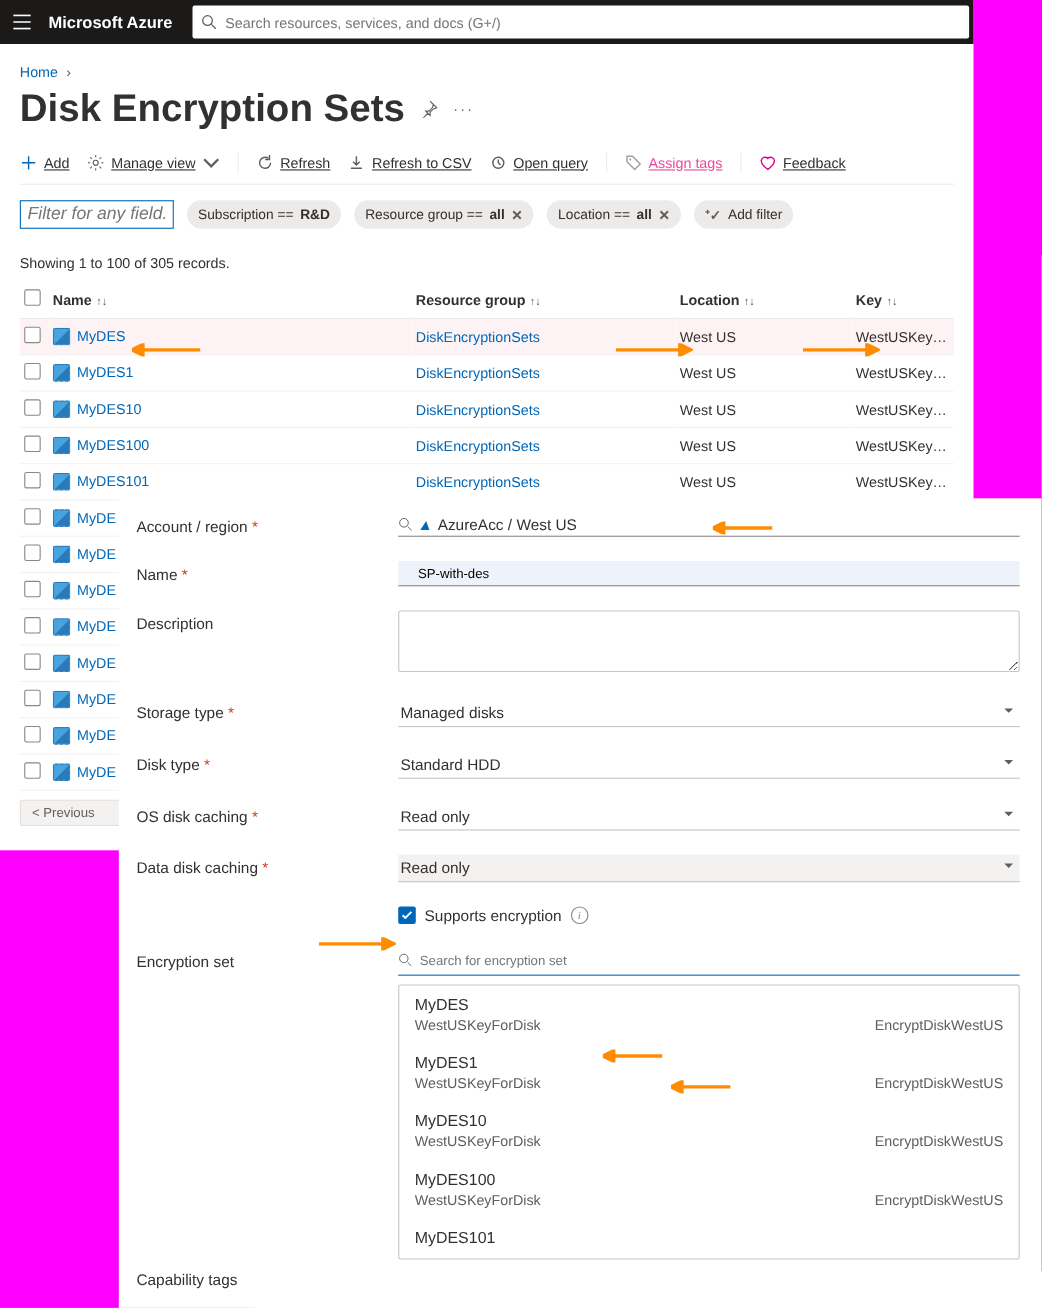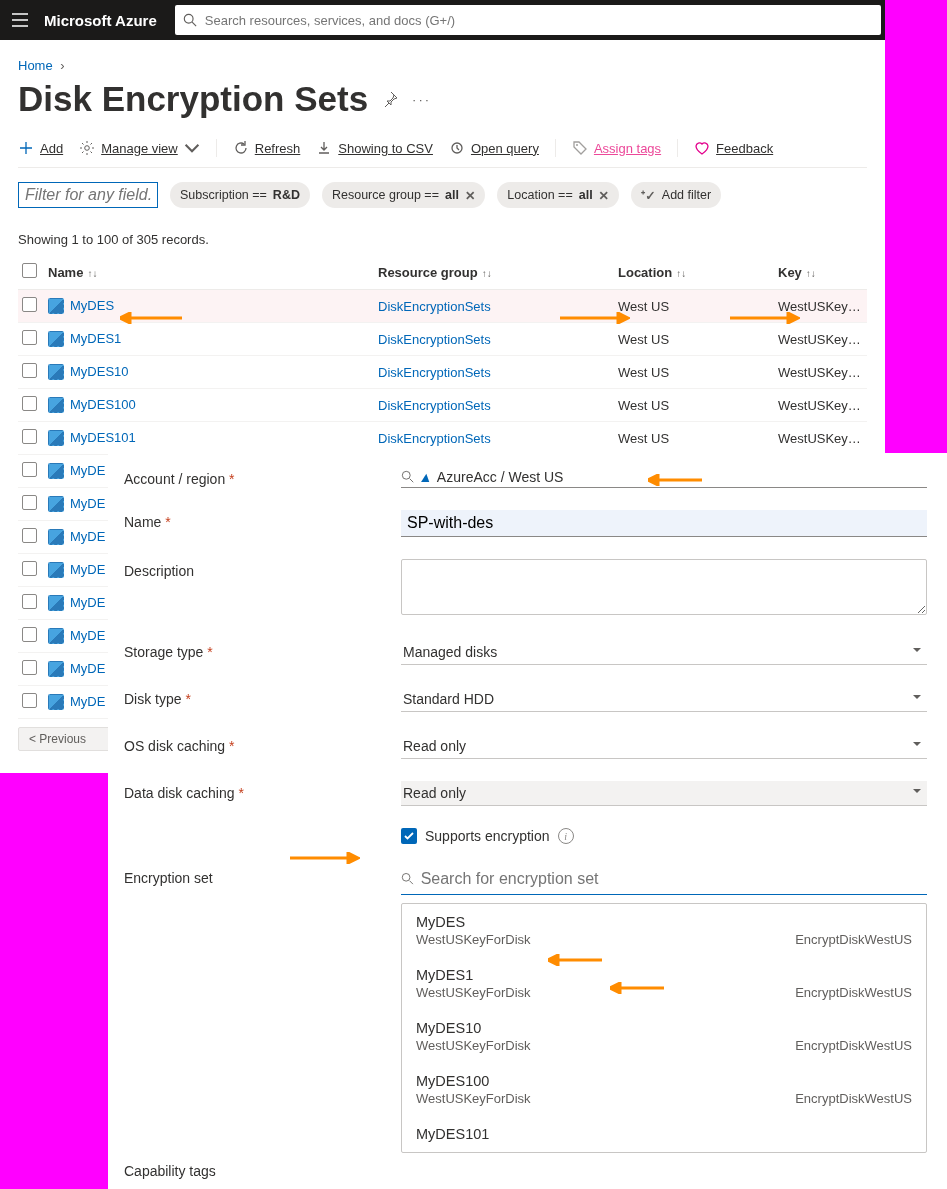--- a/index.html
+++ b/index.html
@@ -39,25 +39,25 @@
   td { padding:7px 4px; border-bottom:1px solid #f3f2f1; font-size:13px; vertical-align:middle; }
   tr.sel td { background:#fdf3f4; }
   .ck { width:15px; height:15px; border:1px solid #8a8886; border-radius:2px; background:#fff; display:inline-block; }
   .link { color:#0067b8; }
   .desIcon { width:16px; height:16px; display:inline-block; vertical-align:middle; margin-right:6px;
     background: linear-gradient(135deg,#47a4e0 50%, #2a7ab9 50%); border:1px dashed #2a7ab9; border-radius:2px; }
   .prev { margin-top:8px; display:inline-block; background:#f3f2f1; border:1px solid #e1dfdd; border-radius:2px; padding:4px 10px; color:#605e5c; font-size:12px; }
   .arrow {  stroke:#ff8c00; stroke-width:3; fill:#ff8c00; }
   
   .panel { position:absolute; left:108px; top:453px; width:839px; height:736px; background:#fff; padding:14px 20px 0 16px; overflow:hidden; }
-  .frow { display:flex; align-items:flex-start; margin-bottom:22px;gap:39px; }
+  .frow { display:flex; align-items:flex-start; margin-bottom:22px; }
   .flabel { width:238px; font-size:14px; color:#323130; padding-top:4px; }
   .req::after { content:" *"; color:#c43e1c; }
   .fcontrol { flex:1; position:relative; }
-  .under { border:0; border-bottom:1px solid #8a8886; width:100%; padding:4px 6px; font-size:16px; outline:none; background:transparent; }
+  .under { border:0; border-bottom:1px solid #8a8886; width:100%; padding:4px 18px; font-size:12px; outline:none; background:transparent; }
   .under.blue { border-bottom:1.5px solid #0067b8; }
   .underSel { border:0; border-bottom:1px solid #c8c6c4; width:100%; padding:4px 2px; font-size:14px; background:transparent; appearance:none; color:#323130; }
   .selWrap { position:relative; }
   .selWrap::after { content:""; position:absolute; right:6px; top:8px; border:4px solid transparent; border-top-color:#605e5c; }
   .ro { background:#f3f2f1; }
   textarea { resize:both; width:100%; height:56px; border:1px solid #c8c6c4; border-radius:2px; font-family:inherit; padding:4px; }
   .accField { display:flex; align-items:center; border-bottom:1px solid #8a8886; padding:2px 0; }
   .accField svg { width:14px; height:14px; }
   .azlogo { display:inline-block; transform:skewX(-8deg); color:#0067b8; font-weight:700; font-size:14px; padding:0 4px; }
   .checkline { display:flex; align-items:center; gap:8px; }
@@ -129,21 +129,21 @@
         <svg viewBox="0 0 16 16">
             <path d="M13 8a5 5 0 1 1-2-4" fill="none" stroke="#605e5c" stroke-width="1.3"></path>
             <path d="M12 1v4h-4" fill="none" stroke="#605e5c" stroke-width="1.3"></path>
           </svg>
         <span>Refresh</span>
       </span>
       <span class="tbtn">
         <svg viewBox="0 0 16 16">
             <path d="M8 2v8m-3-3l3 3 3-3M3 13h10" fill="none" stroke="#605e5c" stroke-width="1.3"></path>
           </svg>
-        <span>Showing to CSV</span>
+        <span>Refresh to CSV</span>
       </span>
       <span class="tbtn">
         <svg viewBox="0 0 16 16">
             <circle cx="8" cy="8" r="5" fill="none" stroke="#605e5c" stroke-width="1.3"></circle>
             <path d="M8 5v3l2 2" stroke="#605e5c" fill="none" stroke-width="1.3"></path>
           </svg>
         <span>Open query</span>
       </span>
       <span class="sep"></span>
       <span class="tbtn disabled">

